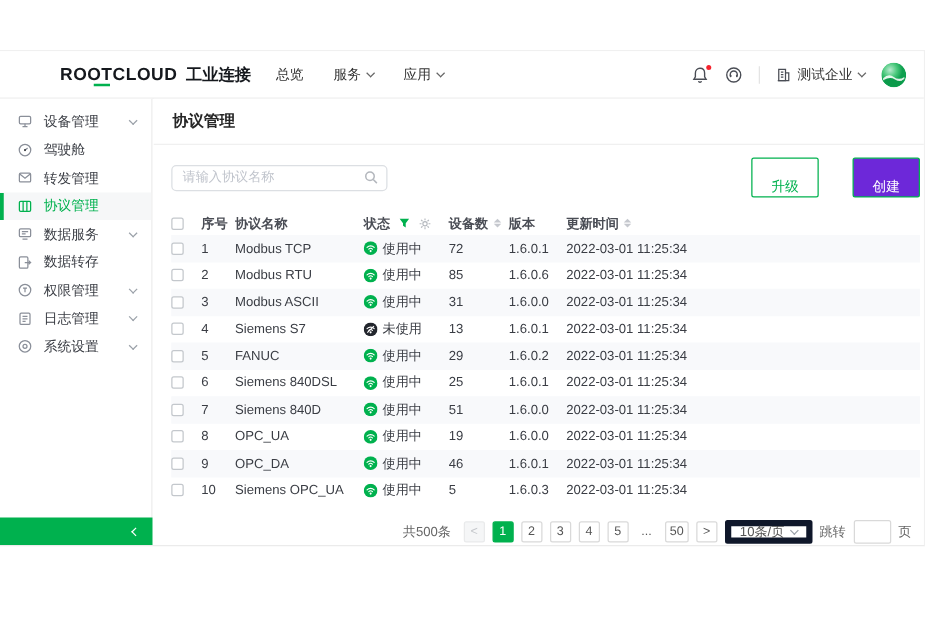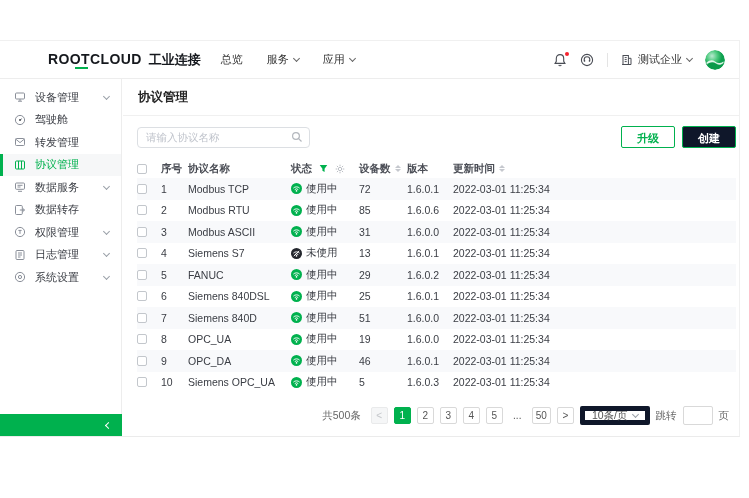--- a/index.html
+++ b/index.html
@@ -38,23 +38,23 @@
 
   
   .main { position:absolute; left:123px; top:38px; right:0; bottom:0; background:#fff; }
   .pg-title { padding:10px 15px 9px; font-size:12.5px; font-weight:700; color:#262626; border-bottom:1px solid #f0f0f0; }
   .toolbar { display:flex; align-items:center; padding:10px 3px 8px 14px; }
   .search { position:relative; width:173px; }
   .search input { width:100%; height:21px; border:1px solid #dcdfe3; border-radius:4px; font-size:10.5px; padding:0 24px 0 8px; color:#333; outline:none; font-family:inherit; }
   .search input::placeholder { color:#c0c4cc; }
   .search .mag { position:absolute; right:7px; top:4px; display:flex; }
   .tb-btns { margin-left:auto; display:flex; gap:7px; }
-  .btn { height:22px; padding:4px 15px; font-size:11px; border-radius:2px; cursor:pointer; font-family:inherit;font-weight:bold; }
+  .btn { height:22px; padding:15px 15px; font-size:11px; border-radius:2px; cursor:pointer; font-family:inherit; }
   .btn-outline { background:#fff; border:1px solid #00b14e; color:#00b14e; }
-  .btn-solid { background:#0f172a; border:1px solid #00b14e; color:#fff; }
+  .btn-solid { background:#6d28d9; border:1px solid #00b14e; color:#fff;margin-left:20px; }
 
   
   .tbl { margin:3px 3px 0 14px; }
   .t-row { display:flex; align-items:center; height:21.5px; font-size:10.5px; color:#3a3d44;justify-content:center; }
   .t-head { height:19px; color:#4a4d55; font-weight:700; font-size:10.5px; }
   .t-row.odd { background:#f8f9fb; }
   .cb { width:10px; height:10px; border:1px solid #c3c7cc; border-radius:2px; background:#fff; cursor:pointer; }
   .c-check { width:24px; display:flex; align-items:center; }
   .c-no { width:27px; }
   .c-name { width:103px; }

